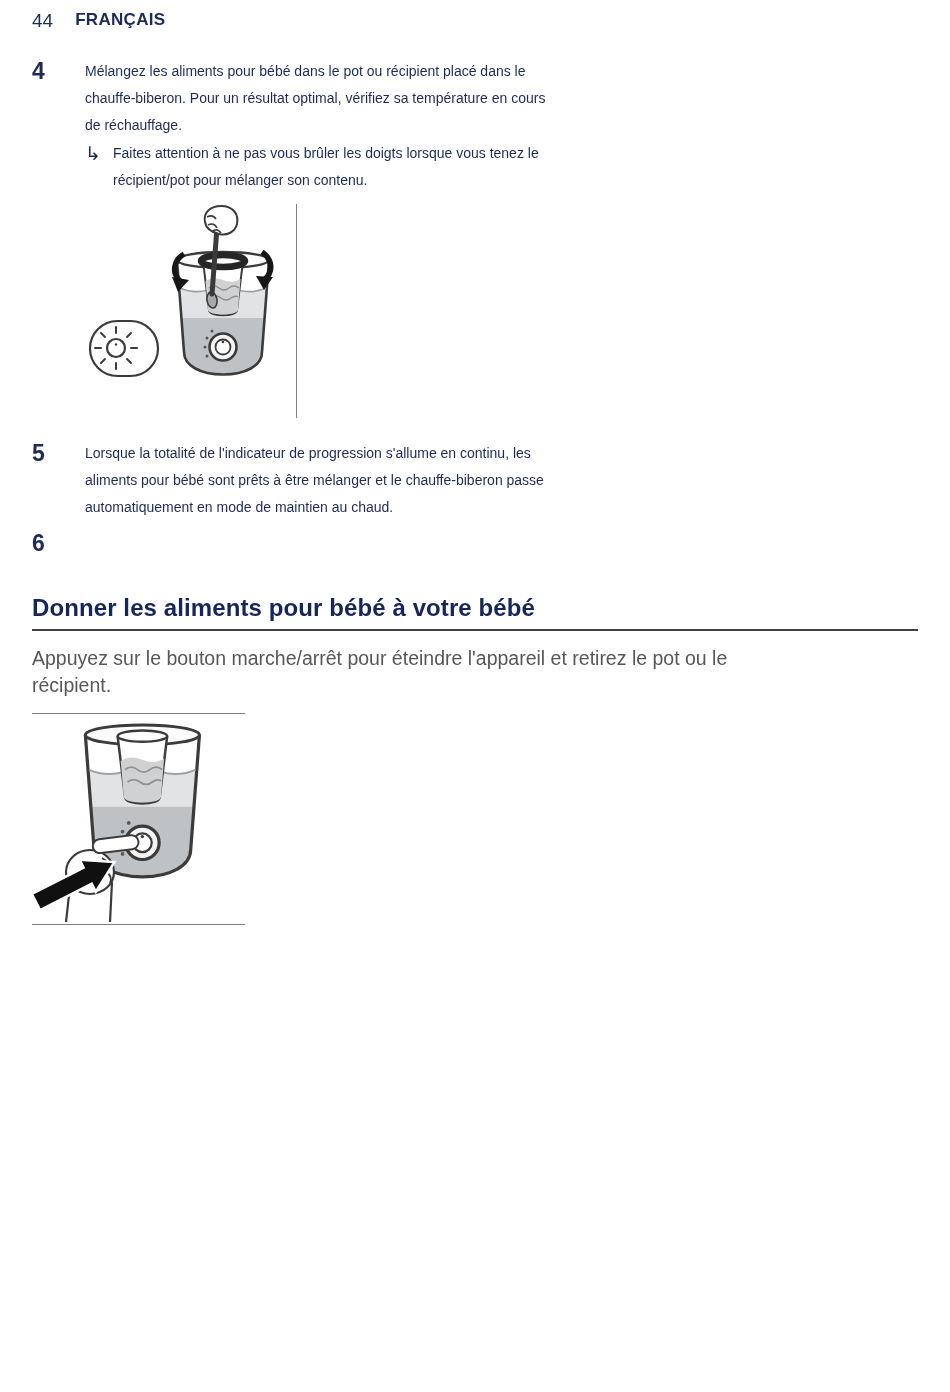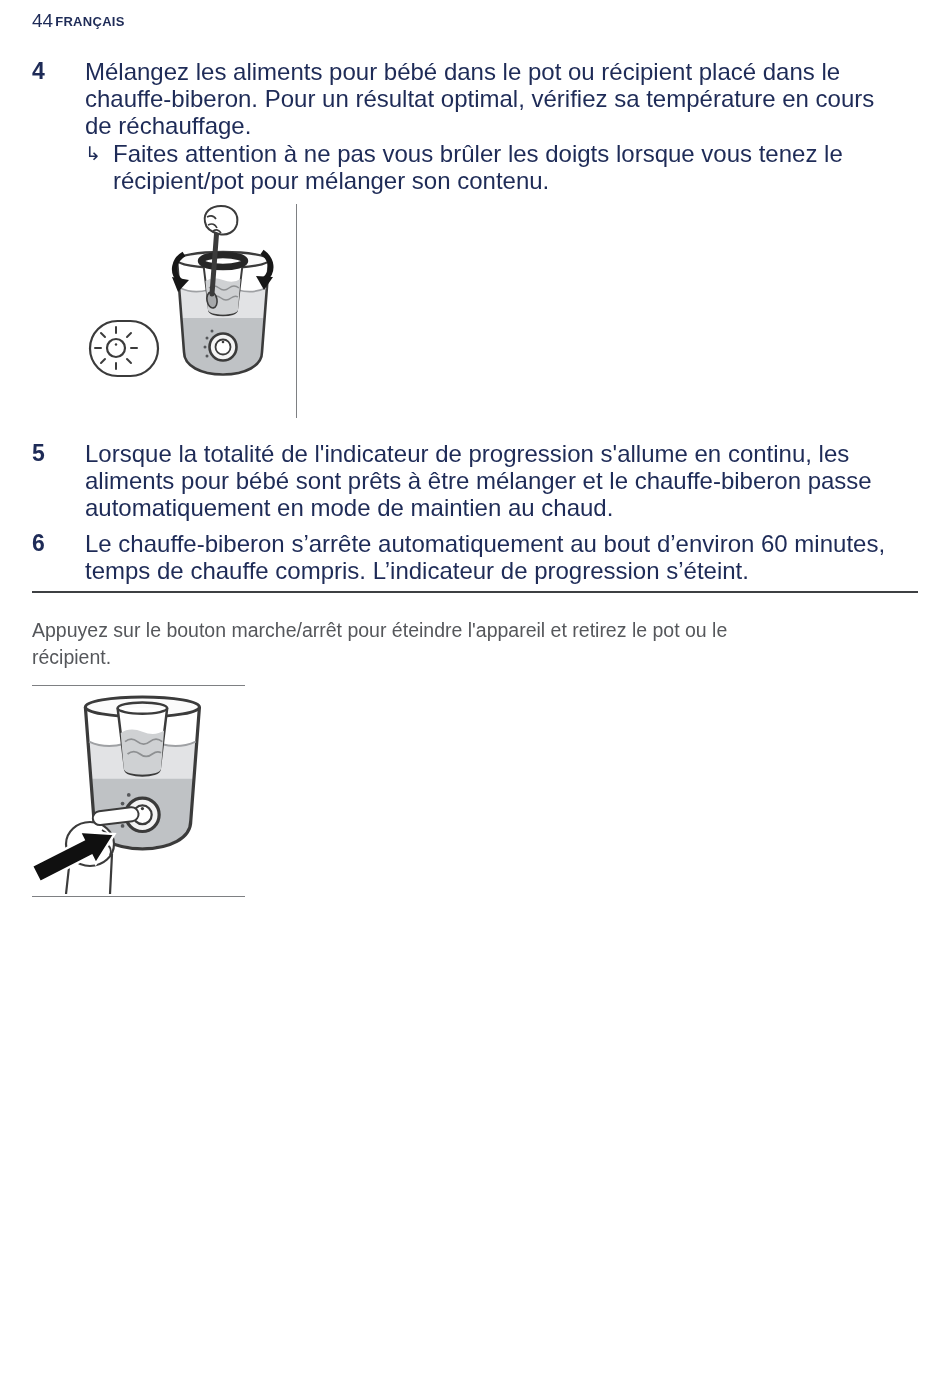--- a/index.html
+++ b/index.html
@@ -5,48 +5,48 @@
   *{box-sizing:border-box;margin:0;padding:0}
   html,body{background:#ffffff}
   body{
     width:950px;height:1392px;overflow:hidden;
     font-family:"Liberation Sans", sans-serif;
     color:#1e2b57;
   }
   .page{padding:8px 32px 0 32px;}
 
   
-  .hdr{display:flex;align-items:center;gap:2px;padding-top:2px}
+  .hdr{display:flex;align-items:flex-start;gap:22px;padding-top:2px}
   .page-num{font-size:19px;font-weight:400;color:#1e2b57}
-  .lang{font-size:13px;font-weight:700;letter-spacing:.3px;color:#1e2b57}
+  .lang{font-size:17px;font-weight:700;letter-spacing:.3px;color:#1e2b57}
 
   
   .step{display:flex}
   .step .num{flex:none;width:53px;font-size:23px;font-weight:700;line-height:27px;color:#1e2b57}
   .step .body{flex:1;min-width:0}
-  .steptext{font-size:24px;line-height:27px;white-space:pre-line;color:#1e2b57}
+  .steptext{font-size:14px;line-height:27px;white-space:pre-line;color:#1e2b57}
   .step4{margin-top:26px}
   .step5{margin-top:22px}
   .step6{margin-top:9px}
 
   .substep{display:flex;margin-top:1px}
   .subarrow{flex:none;width:28px;font-size:19px;line-height:27px;color:#1e2b57}
   .substep .steptext{flex:1}
 
   
   figure{display:block}
   .fig1{width:212px;height:214px;border-right:1.5px solid #7e8083;margin-top:10px}
   .fig2{width:212px;height:212px;border-right:1.5px solid #7e8083;border-bottom:1.5px solid #7e8083;margin-top:14px}
   .fig3{width:213px;height:212px;border-top:1.5px solid #7e8083;border-bottom:1.5px solid #7e8083;margin-top:14px;padding-top:2px}
   figure svg{display:block}
 
   
   .section-title{margin-top:37px;font-size:24px;font-weight:700;color:#16265c;letter-spacing:.1px}
   .rule{border:none;border-top:2px solid #3e4043;margin-top:7px;width:100%}
-  .lead{margin-top:24px;font-size:19.5px;line-height:27px;white-space:pre-line;color:#55575b}
+  .lead{margin-top:14px;font-size:19.5px;line-height:27px;white-space:pre-line;color:#55575b}
 </style>
 </head>
 <body>
 
 <svg width="0" height="0" style="position:absolute" aria-hidden="true">
   <defs>
     <g id="warmer">
 
       <path d="M17,40 Q30,46 45,42 Q60,38 75,42 Q90,46 103,40 L100,104 C100,117 83,125 60,125 C37,125 20,117 20,104 Z" fill="#e2e3e5"></path>
 
@@ -141,26 +141,25 @@
     <div class="body">
       <p class="steptext">Lorsque la totalité de l'indicateur de progression s'allume en continu, les
 aliments pour bébé sont prêts à être mélanger et le chauffe-biberon passe
 automatiquement en mode de maintien au chaud.</p>
     </div>
   </div>
 
   <div class="step step6">
     <span class="num">6</span>
     <div class="body">
-      <p class="steptext">Le chauffe-biberon s’arrête automatiquement au bout d’environ 60 minutes,
-temps de chauffe compris. L’indicateur de progression s’éteint.</p>
 
     </div>
   </div>
 
+  <h2 class="section-title">Donner les aliments pour bébé à votre bébé</h2>
   <hr class="rule">
   <p class="lead">Appuyez sur le bouton marche/arrêt pour éteindre l'appareil et retirez le pot ou le
 récipient.</p>
 
   <figure class="fig3">
     <svg viewBox="0 0 213 206" width="213" height="206">
       <use href="#warmer" transform="translate(36,4) scale(1.24)"></use>
 
       <g>
         <polygon points="38,170 80,166 78,206 34,206" fill="#fff"></polygon>

